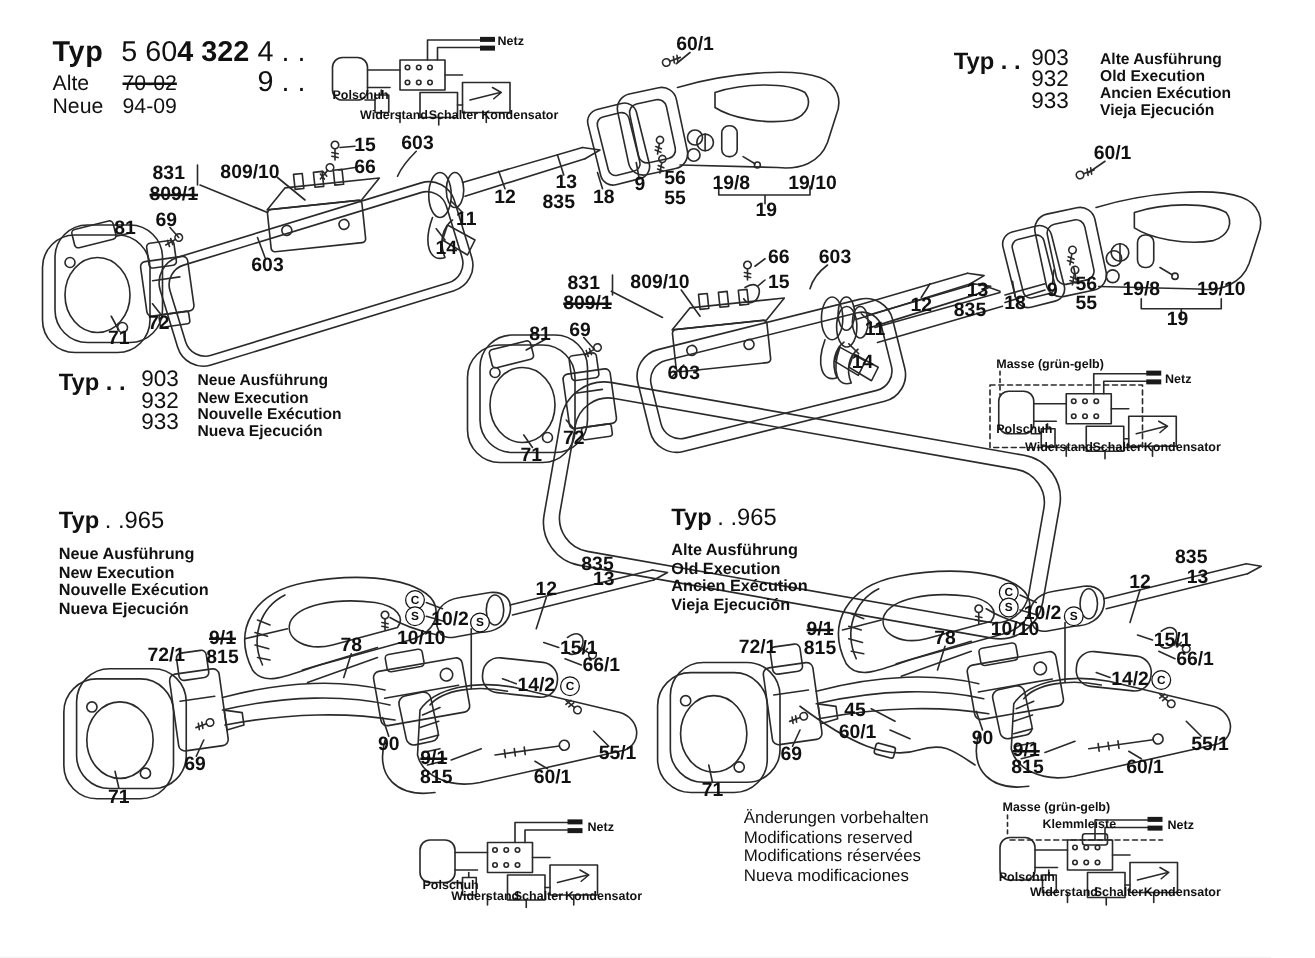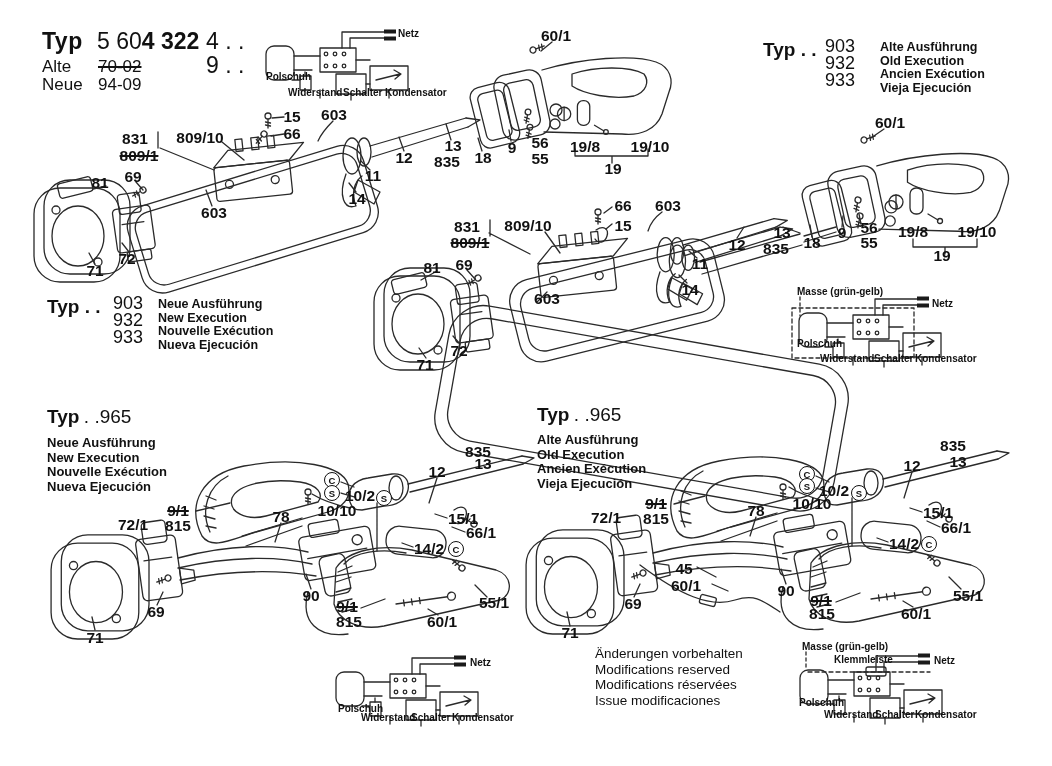--- a/index.html
+++ b/index.html
@@ -511,16 +511,16 @@
       <div class="callout" style="left: 633px; top: 604px;">69</div>
       <div class="callout" style="left: 968px; top: 596px;">55/1</div>
       <div class="callout" style="left: 916px; top: 614px;">60/1</div>
       <div class="callout" style="left: 570px; top: 633px;">71</div>
     </div>
 
   <div class="abs footer" style="left:595px;top:646px">
     <div>Änderungen vorbehalten</div>
     <div>Modifications reserved</div>
     <div>Modifications réservées</div>
-    <div>Issue modificaciones</div>
+    <div>Nueva modificaciones</div>
   </div>
 
 </div>
 
 </body></html>

